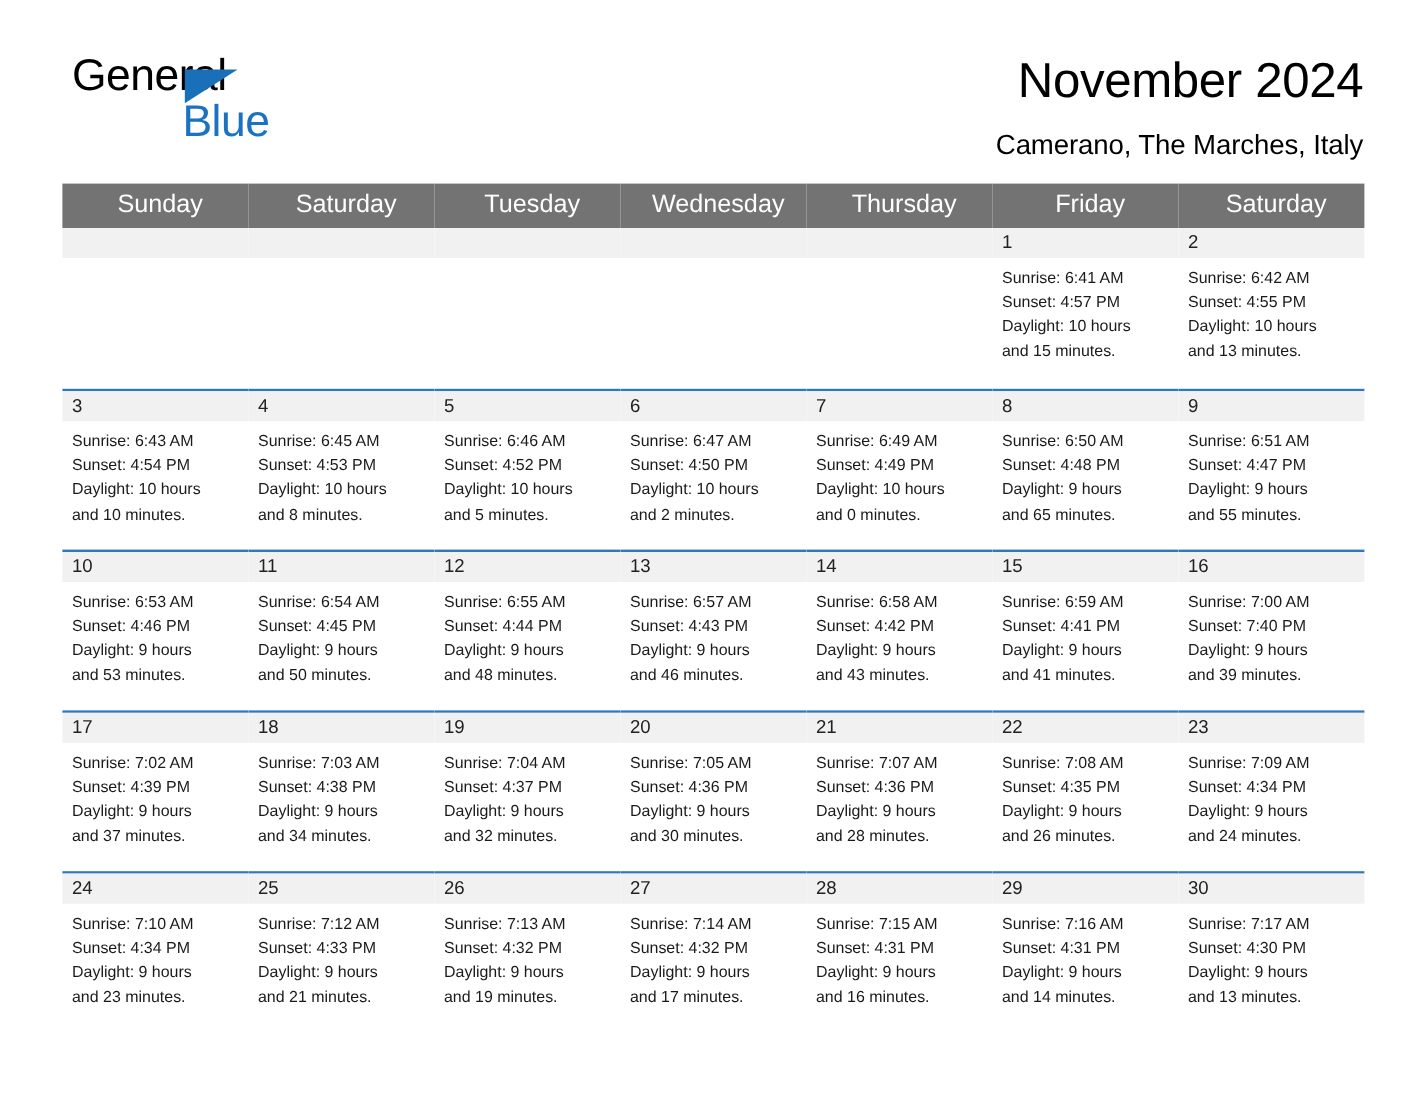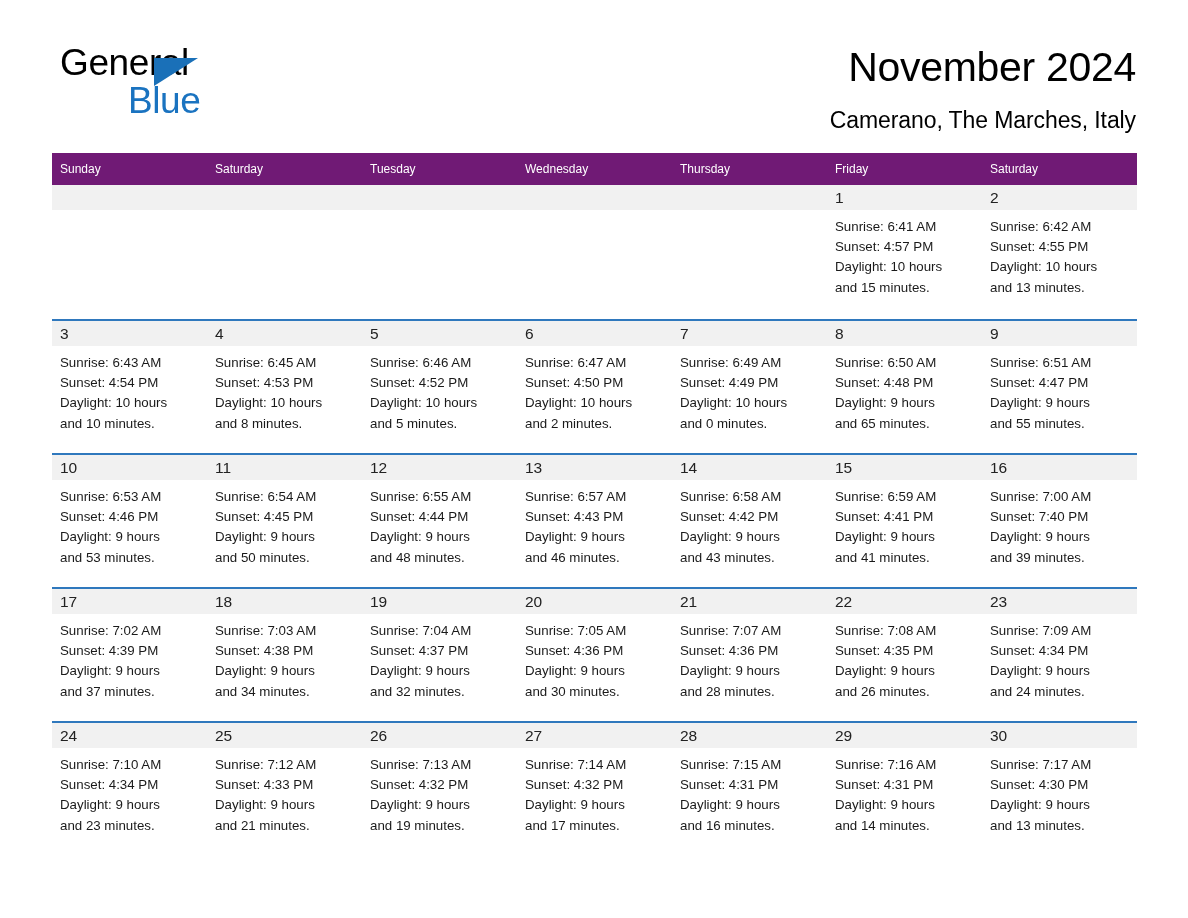--- a/index.html
+++ b/index.html
@@ -45,21 +45,21 @@
     position: absolute;
     left: 94px;
     top: 14px;
     width: 0;
     height: 0;
     border-left: 44px solid #1a70b8;
     border-bottom: 28px solid transparent;
   }
   .logo-blue {
     position: absolute;
-    left: 68px;
+    left: 92px;
     top: 38px;
     font-size: 37px;
     color: #1a73c0;
     letter-spacing: -0.4px;
   }
   .title-block {
     text-align: right;
     padding-top: 2px;
   }
   .month-title {
@@ -78,25 +78,25 @@
   }
 
   
   .calendar {
     margin: 19px 51px 0 52px;
     border-collapse: collapse;
     table-layout: fixed;
     width: 1085px;
   }
   .calendar th {
-    background: #701a75;
+    background: #737373;
     color: #ffffff;
     font-weight: normal;
-    font-size: 12px;
-    text-align: left;
+    font-size: 21px;
+    text-align: center;
     padding: 6px 0 7px 8px;
     height: 19px;
     border: none;
   }
   .calendar td {
     vertical-align: top;
     padding: 0;
     border: none;
     width: 155px;
   }

